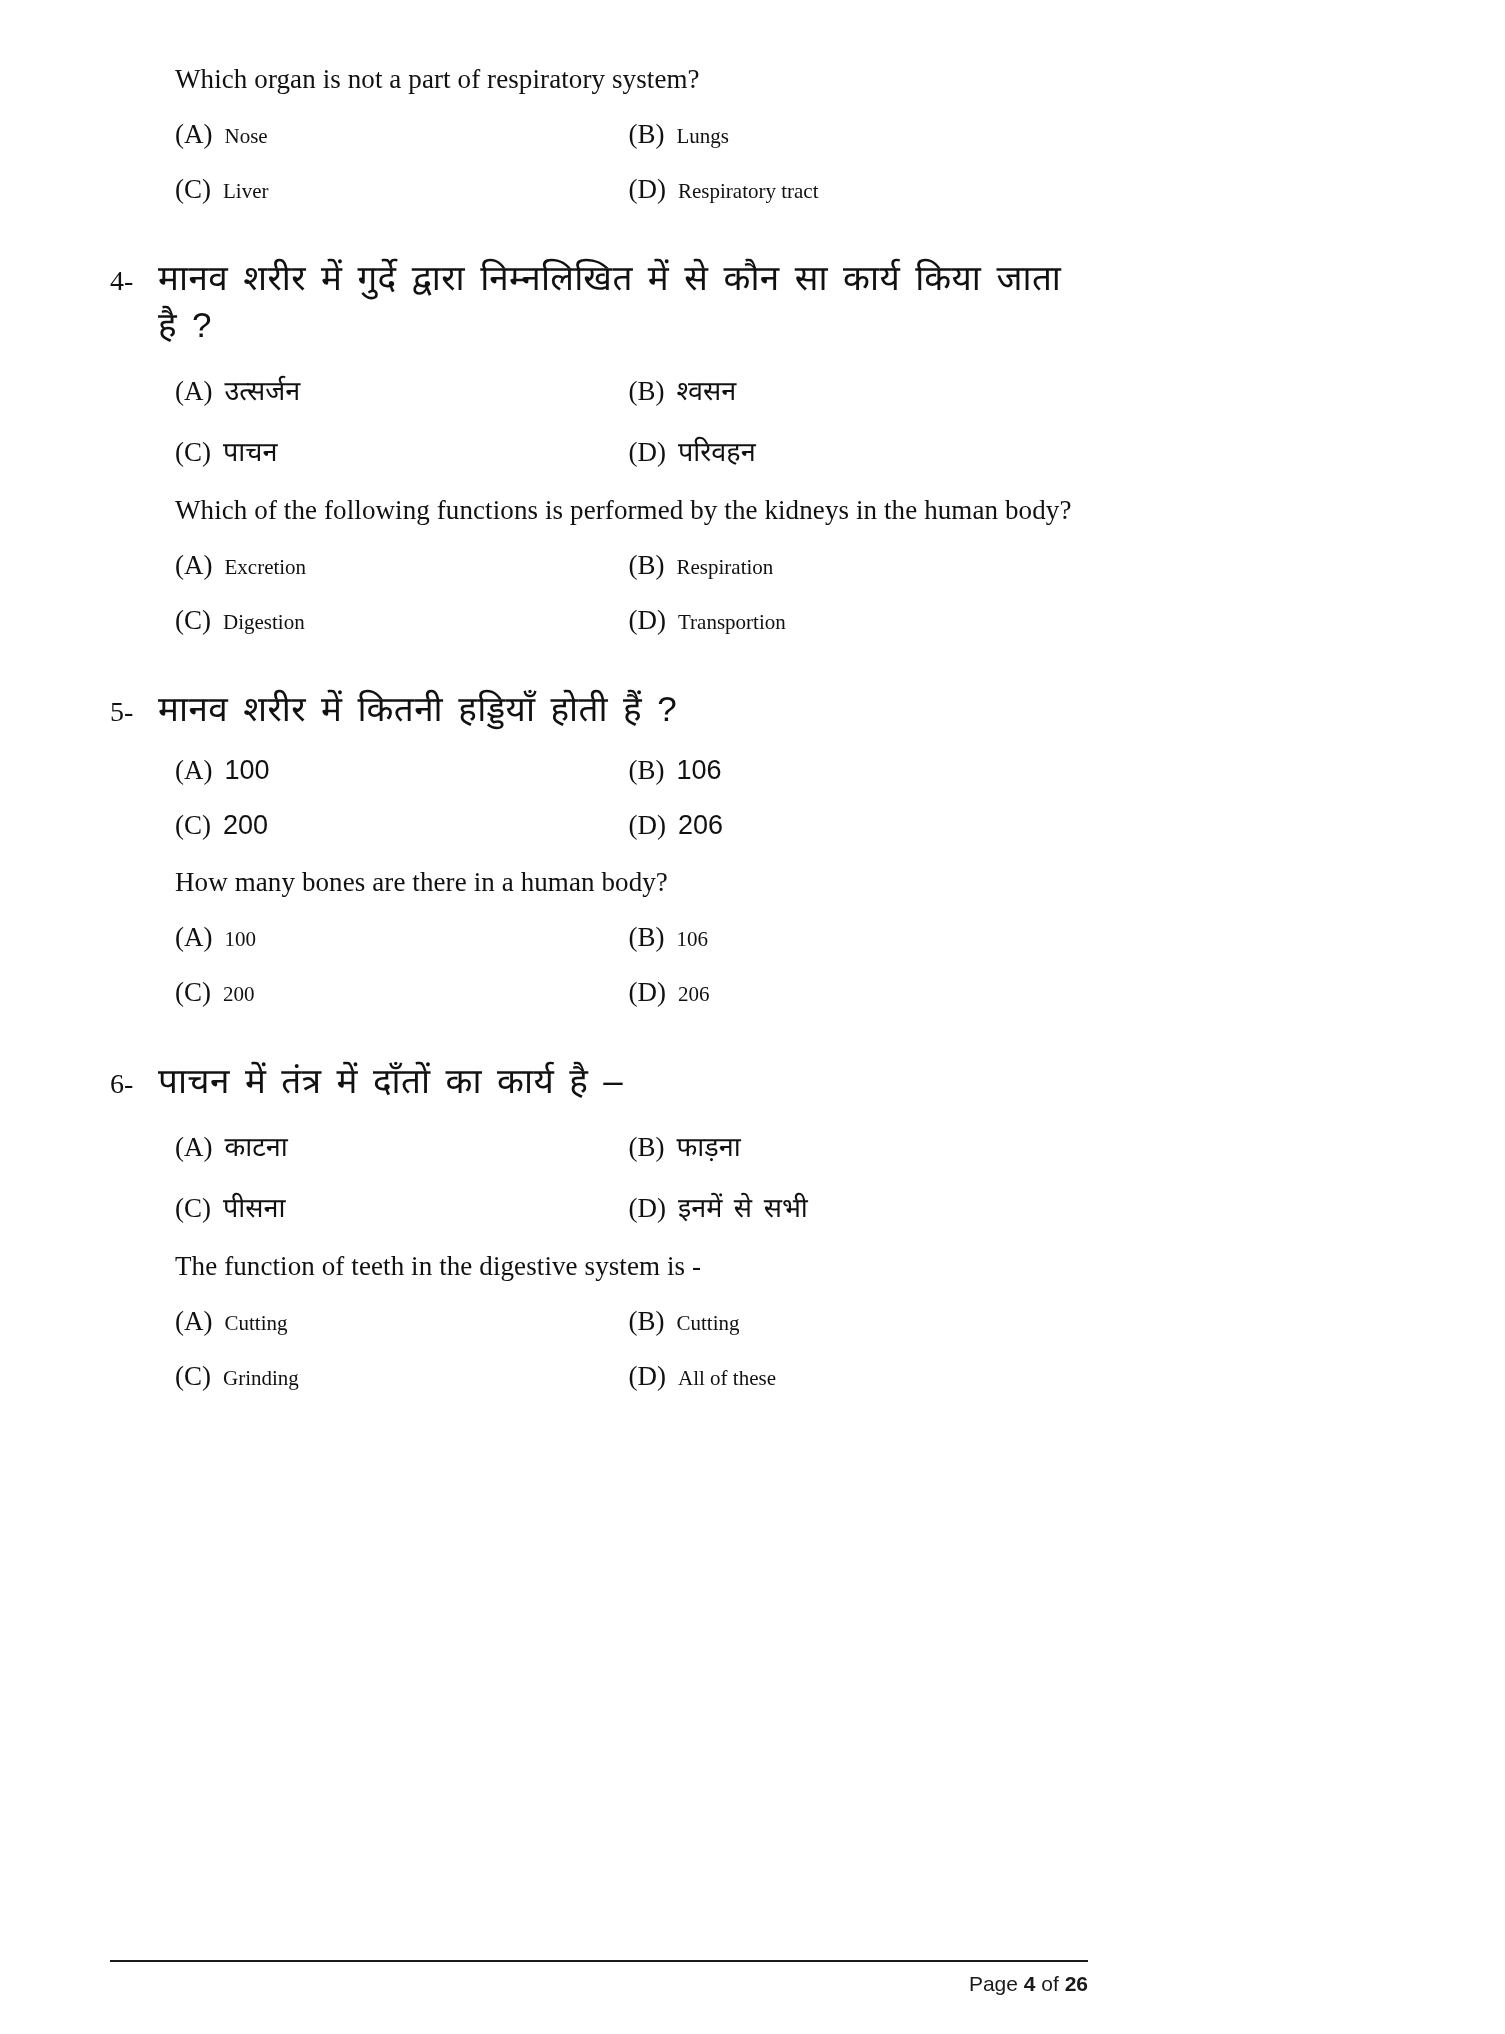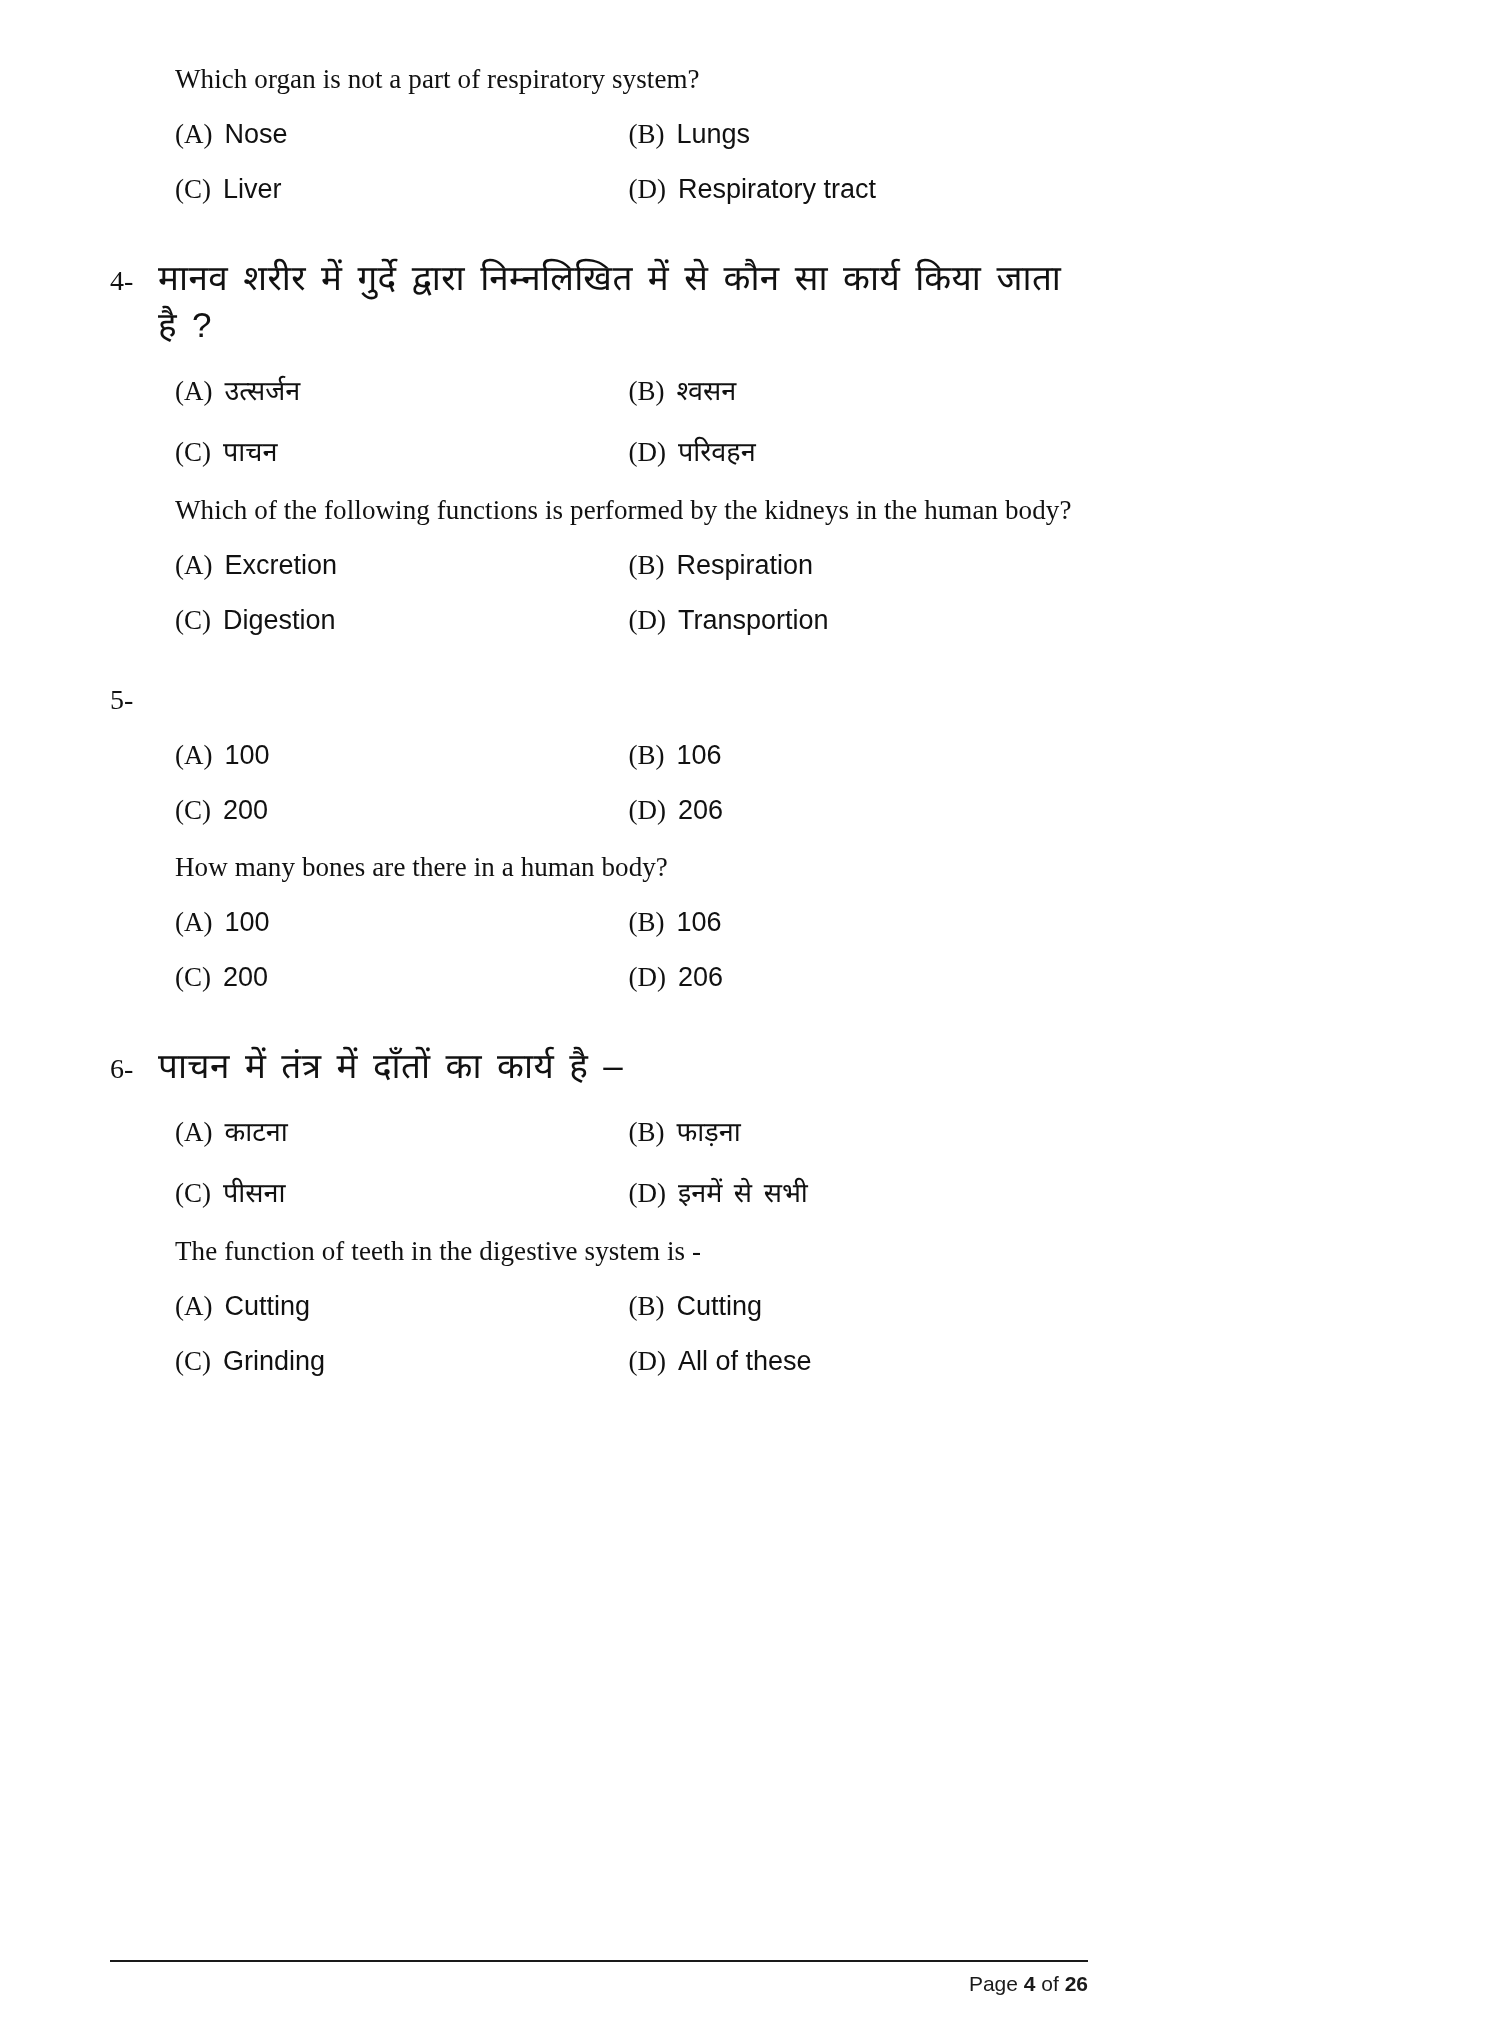--- a/index.html
+++ b/index.html
@@ -67,22 +67,22 @@
     display: flex;
     align-items: baseline;
   }
   .opt-lbl {
     flex: 0 0 auto;
     font-size: 27px;
     margin-right: 12px;
     font-family: "Liberation Serif", serif;
   }
   .opt-val-en {
-    font-size: 27px;
-    font-family: Liberation Sans, sans-serif;
+    font-size: 21px;
+    font-family: Liberation Serif, serif;
   }
   .opt-val-hi {
     font-size: 27px;
     font-family: "Liberation Sans", sans-serif;
     word-spacing: 4px;
   }
   .footer {
     position: absolute;
     left: 110px;
     right: 104px;
@@ -180,20 +180,21 @@
           <span class="opt-lbl">(D)</span>
           <span class="opt-val-en">Transportion</span>
         </div>
       </div>
     </div>
   </div>
 
   <div class="q-block">
     <div class="q-head">
       <span class="q-num">5-</span>
+      <span class="q-text-hi">मानव शरीर में कितनी हड्डियाँ होती हैं ?</span>
     </div>
     <div class="opts">
       <div class="opt-row">
         <div class="opt">
           <span class="opt-lbl">(A)</span>
           <span class="opt-val-hi">100</span>
         </div>
         <div class="opt">
           <span class="opt-lbl">(B)</span>
           <span class="opt-val-hi">106</span>

